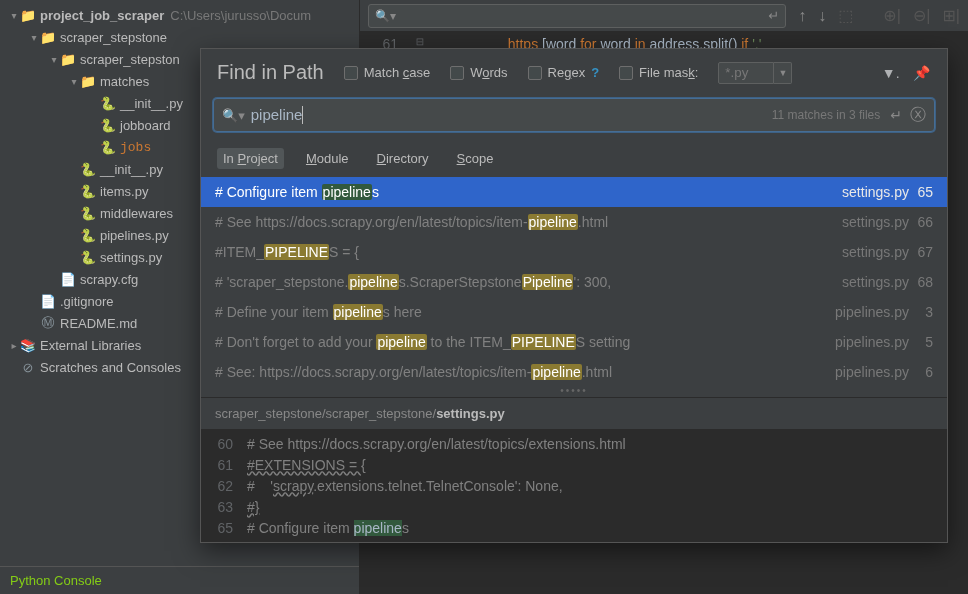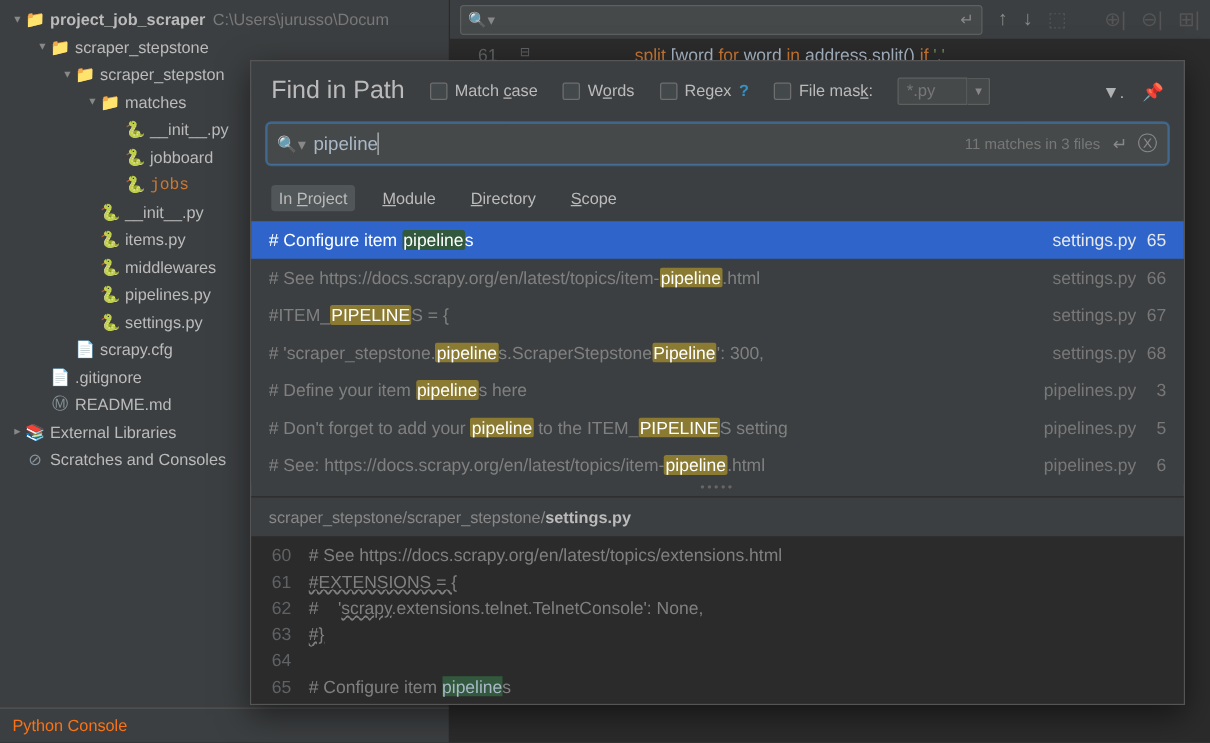--- a/index.html
+++ b/index.html
@@ -11,21 +11,21 @@
 .tree-indent { display: inline-block; }
 .tree-arrow { width: 12px; text-align: center; color: #888; font-size: 10px; }
 .tree-icon { width: 16px; height: 16px; margin-right: 4px; display: inline-flex; align-items: center; justify-content: center; }
 .folder-icon { color: #87939a; }
 .py-icon { color: #3c78d8; }
 .file-icon { color: #87939a; }
 .tree-label { color: #bbb; }
 .tree-label.bold { font-weight: bold; }
 .tree-label.highlighted { color: #cc7832; font-family: Liberation Mono, monospace; }
 .tree-path { color: #787878; margin-left: 6px; }
-.bottom-panel { border-top: 1px solid #555; padding: 6px 10px; color: #f97316; }
+.bottom-panel { border-top: 1px solid #555; padding: 6px 10px; color: #84cc16; }
 .editor-area { flex: 1; background: #2b2b2b; position: relative; }
 .toolbar { height: 32px; background: #3c3f41; border-bottom: 1px solid #2b2b2b; display: flex; align-items: center; padding: 0 8px; gap: 12px; }
 .search-mini { flex: 1; max-width: 420px; background: #45494a; border: 1px solid #5e6060; border-radius: 3px; height: 24px; display: flex; align-items: center; padding: 0 6px; }
 .search-mini-icon { color: #888; font-size: 12px; margin-right: 4px; }
 .toolbar-arrow { color: #888; cursor: pointer; font-size: 16px; }
 .toolbar-arrow.disabled { color: #555; }
 .code-bg { padding: 4px 0; font-family: "Consolas", monospace; font-size: 14px; }
 .code-line { display: flex; }
 .gutter-num { width: 50px; text-align: right; color: #606366; padding-right: 12px; }
 .gutter-fold { width: 20px; color: #606366; font-size: 10px; text-align: center; }
@@ -203,21 +203,21 @@
       <span class="toolbar-arrow">↓</span>
       <span class="toolbar-arrow disabled">⬚</span>
       <span class="toolbar-arrow disabled" style="margin-left:18px">⊕|</span>
       <span class="toolbar-arrow disabled">⊖|</span>
       <span class="toolbar-arrow disabled">⊞|</span>
     </div>
     <div class="code-bg">
       <div class="code-line">
         <span class="gutter-num">61</span>
         <span class="gutter-fold">⊟</span>
-        <span class="code-text">                    <span class="kw">split</span><span class="ident"> [word </span><span class="kw">for</span><span class="ident"> word </span><span class="kw">in</span><span class="ident"> address.split() </span><span class="kw">if</span><span class="str"> ','</span></span>
+        <span class="code-text">                    <span class="kw">https</span><span class="ident"> [word </span><span class="kw">for</span><span class="ident"> word </span><span class="kw">in</span><span class="ident"> address.split() </span><span class="kw">if</span><span class="str"> ','</span></span>
       </div>
     </div>
   </div>
 </div>
 
 <div class="popup">
   <div class="popup-header">
     <span class="popup-title">Find in Path</span>
     <label class="checkbox-group">
       <span class="checkbox-box"></span>
@@ -312,21 +312,17 @@
       </div>
       <div class="pline">
         <span class="pnum">62</span>
         <span class="pcode">#    '<span class="wavy">scrapy</span>.extensions.telnet.TelnetConsole': None,</span>
       </div>
       <div class="pline">
         <span class="pnum">63</span>
         <span class="pcode"><span class="wavy">#}</span></span>
       </div>
       <div class="pline">
-        <span class="pnum">64</span>
-        <span class="pcode"></span>
-      </div>
-      <div class="pline">
         <span class="pnum">65</span>
         <span class="pcode current"># Configure item <span class="phl">pipeline</span>s</span>
       </div>
     </div>
 </div>
 
 </body></html>

